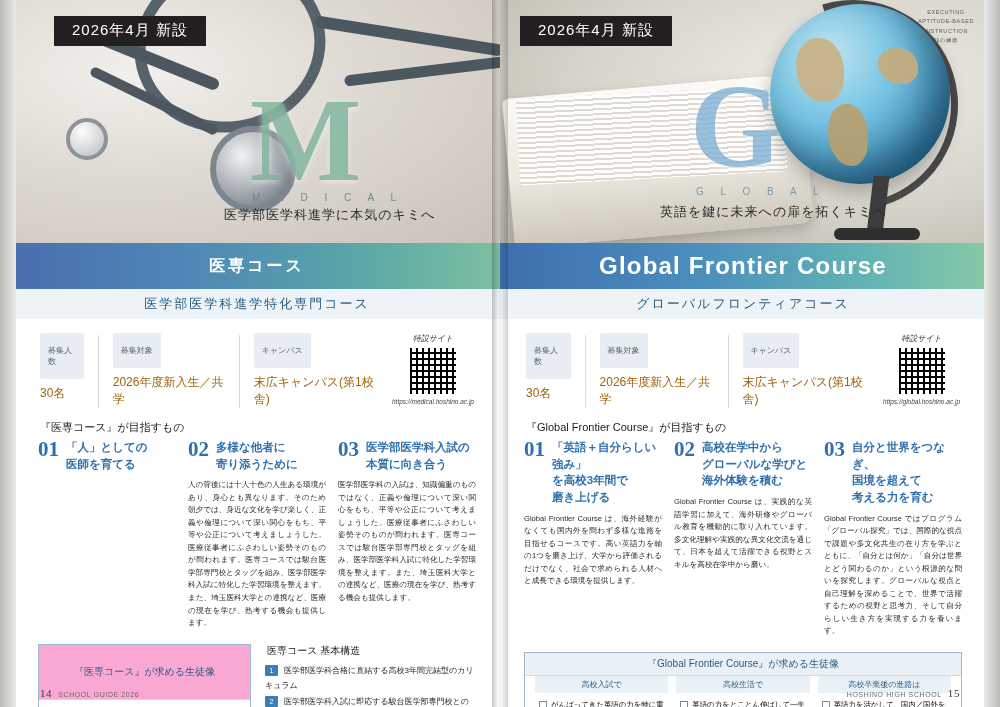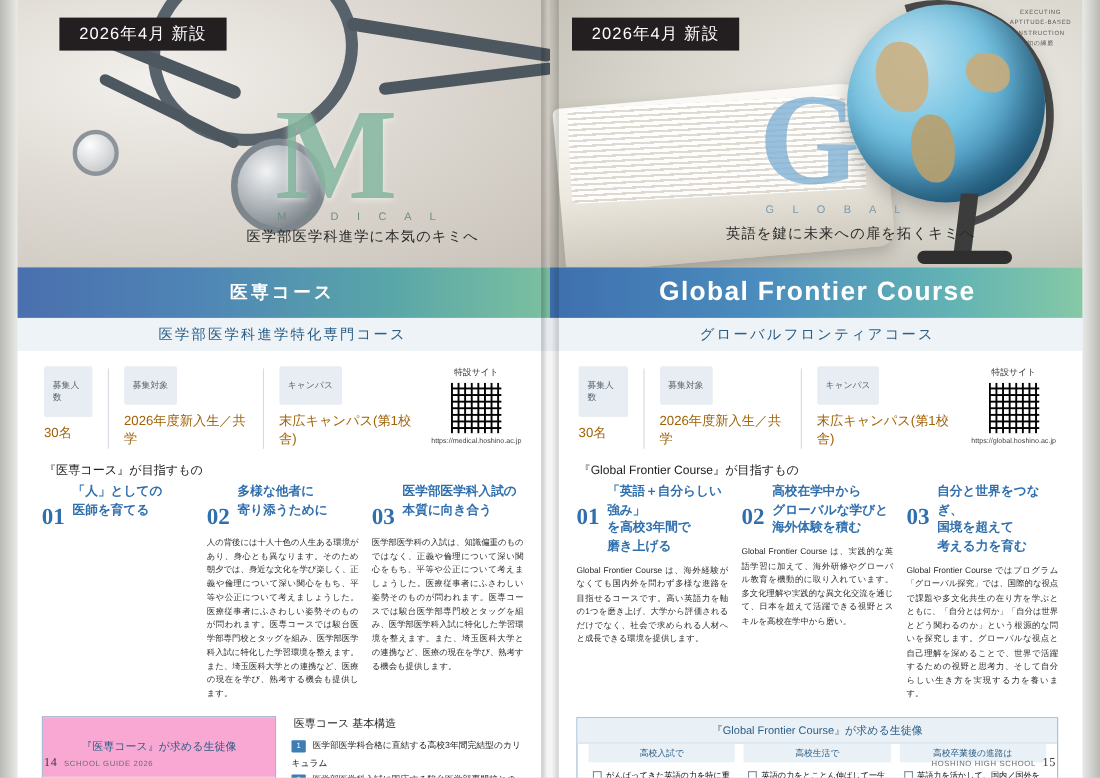--- a/index.html
+++ b/index.html
@@ -86,37 +86,37 @@
     background:#eef3f7;color:#2b5e86;font-size:13px;letter-spacing:2px;}
   .subband.glb{background:#eef3f7;color:#2b5e86;}
 
   
   .info{display:flex;align-items:flex-start;padding:14px 26px 6px 26px;gap:0;}
   .info .col{padding-right:14px;}
   .info .lab{font-size:8px;color:#5a6470;background:#e7edf2;display:inline-block;
     padding:12px 8px;border-radius:2px;margin-bottom:6px;}
   .info .val{font-size:12px;color:#a16207;}
   .info .sep{width:1px;background:#d5dbe1;align-self:stretch;margin:2px 14px 0 0;}
-  .qr-wrap{margin-left:auto;text-align:center;}
+  .qr-wrap{margin-left:auto;text-align:center;font-style:italic;}
   .qr-cap{font-size:8px;color:#333;margin-bottom:3px;}
   .qr{width:46px;height:46px;margin:0 auto;
     background-image:
       linear-gradient(90deg,#000 2px,transparent 2px),
       linear-gradient(0deg,#000 2px,transparent 2px);
     background-size:6px 6px,6px 6px;background-color:#fff;border:1px solid #fff;}
   .qr-url{font-size:6.5px;color:#444;margin-top:3px;}
 
   
   .aims-h{font-size:11px;color:#1b1b1b;padding:6px 26px 4px;}
 
   
   .cols{display:flex;padding:0 24px;gap:12px;}
   .col3{flex:1;}
   .c-head{display:flex;align-items:flex-start;gap:7px;margin-bottom:7px;}
-  .c-num{font-size:21px;font-weight:700;color:#2f6fae;line-height:1;font-family:"Liberation Serif",serif;margin-top:20px;}
+  .c-num{font-size:21px;font-weight:700;color:#2f6fae;line-height:1;font-family:"Liberation Serif",serif;}
   .c-title{font-size:11.5px;font-weight:700;color:#2f6fae;line-height:1.45;}
   .c-body{font-size:7.6px;line-height:1.65;color:#2a2a2a;text-align:justify;}
 
   
   .bottom{display:flex;padding:14px 24px 0;gap:14px;}
   .seito{flex:1;border:1px solid #9fb8cf;padding:0 0 8px;}
   .seito-h{background:#f9a8d4;color:#2b5e86;font-size:10px;text-align:center;padding:20px 0;
     border-bottom:1px solid #cfdde8;font-family:Liberation Serif, serif;}
   .seito ul{list-style:none;margin:7px 0 0;padding:0 10px;}
   .seito li{font-size:8px;line-height:1.9;color:#1e1e1e;position:relative;padding-left:14px;}

